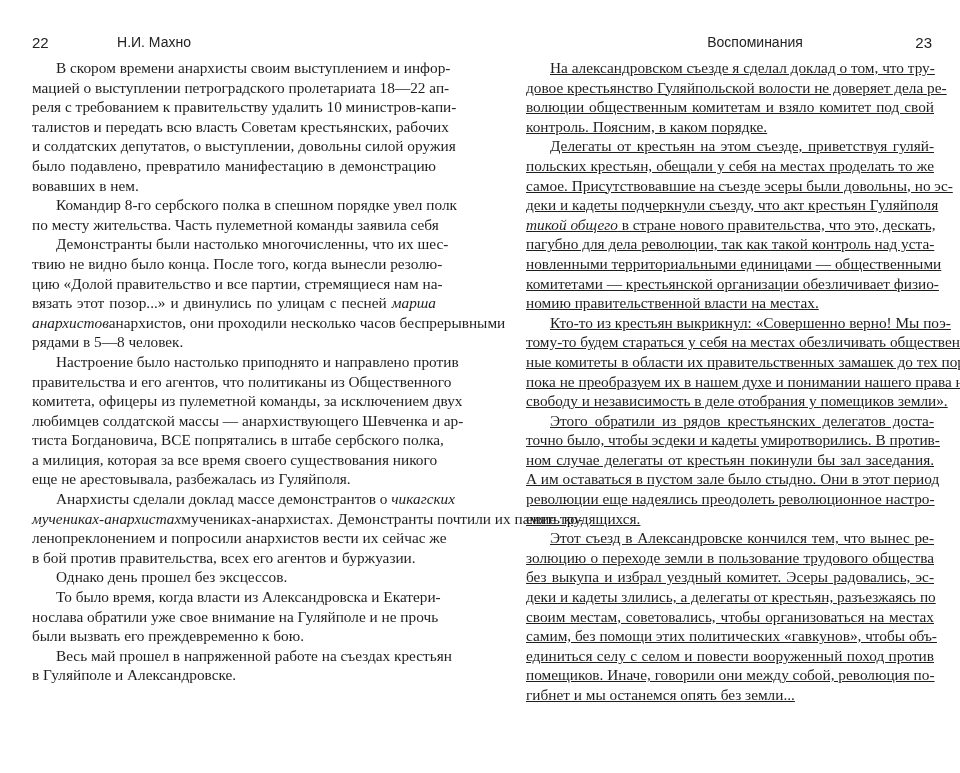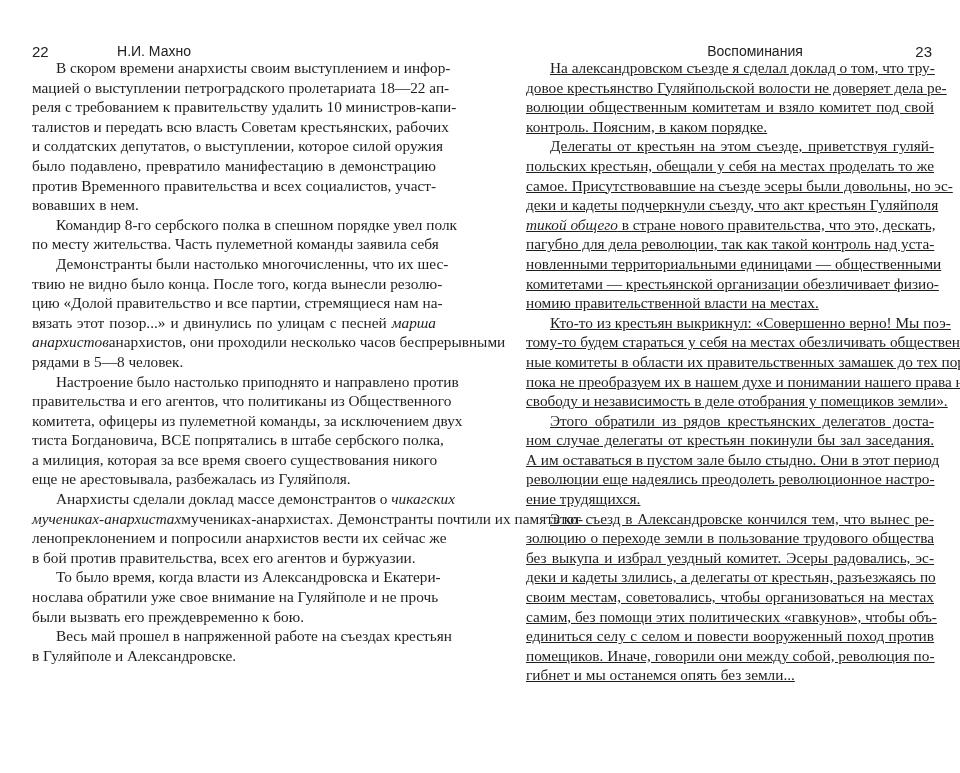--- a/index.html
+++ b/index.html
@@ -3,21 +3,21 @@
   <meta charset="utf-8">
   <style>
     html, body { margin: 0; padding: 0; background: #ffffff; }
     body {
       width: 960px; height: 773px; overflow: hidden; position: relative;
       color: #1c1c1c;
     }
     .spread { position: absolute; inset: 0; display: flex; }
     .page { position: relative; width: 480px; height: 773px; }
     .page-header {
-      position: absolute; top: 43px; height: 20px;
+      position: absolute; top: 34px; height: 20px;
       font-family: "Liberation Sans", "DejaVu Sans", sans-serif;
       font-size: 14px; color: #222;
     }
     .page-left .page-header { left: 32px; width: 404px; }
     .page-right .page-header { left: 48px; width: 404px; }
     .page-number { position: absolute; top: 0; font-size: 15px; }
     .page-left .page-number { left: 0; }
     .page-right .page-number { right: 0; }
     .running-title { position: absolute; top: 0; left: 0; right: 0; text-align: center; }
     .page-left .running-title { left: 0; right: 160px; }
@@ -47,50 +47,53 @@
     <div class="page-header">
       <span class="page-number">22</span>
       <span class="running-title">Н.И. Махно</span>
     </div>
     <div class="body-text">
       <p class="para">
         <span class="line">В скором времени анархисты своим выступлением и инфор-</span>
         <span class="line">мацией о выступлении петроградского пролетариата 18—22 ап-</span>
         <span class="line">реля с требованием к правительству удалить 10 министров-капи-</span>
         <span class="line">талистов и передать всю власть Советам крестьянских, рабочих</span>
-        <span class="line">и солдатских депутатов, о выступлении, которое силой оружия</span>
+        <span class="line">и солдатских депутатов, о выступлении, довольны силой оружия</span>
         <span class="line">было подавлено, превратило манифестацию в демонстрацию</span>
-        <span class="line">против Временного правительства и всех социалистов, участ-</span>
         <span class="line last">вовавших в нем.</span>
       </p>
       <p class="para">
         <span class="line">Командир 8-го сербского полка в спешном порядке увел полк</span>
         <span class="line">по месту жительства. Часть пулеметной команды заявила себя</span>
       </p>
       <p class="para">
         <span class="line">Демонстранты были настолько многочисленны, что их шес-</span>
         <span class="line">твию не видно было конца. После того, когда вынесли резолю-</span>
         <span class="line">цию «Долой правительство и все партии, стремящиеся нам на-</span>
         <span class="line"><span>вязать этот позор...» и двинулись по улицам с песней </span><em>марша</em></span>
         <span class="line"><em>анархистов</em><span>анархистов, они проходили несколько часов беспрерывными</span></span>
         <span class="line last">рядами в 5—8 человек.</span>
       </p>
       <p class="para">
         <span class="line">Настроение было настолько приподнято и направлено против</span>
         <span class="line">правительства и его агентов, что политиканы из Общественного</span>
         <span class="line">комитета, офицеры из пулеметной команды, за исключением двух</span>
+        <span class="line">любимцев солдатской массы — анархиствующего Шевченка и ар-</span>
         <span class="line">тиста Богдановича, ВСЕ попрятались в штабе сербского полка,</span>
         <span class="line">а милиция, которая за все время своего существования никого</span>
         <span class="line last">еще не арестовывала, разбежалась из Гуляйполя.</span>
       </p>
       <p class="para">
         <span class="line"><span>Анархисты сделали доклад массе демонстрантов о </span><em>чикагских</em></span>
         <span class="line"><em>мучениках-анархистах</em><span>мучениках-анархистах. Демонстранты почтили их память ко-</span></span>
         <span class="line">ленопреклонением и попросили анархистов вести их сейчас же</span>
         <span class="line last">в бой против правительства, всех его агентов и буржуазии.</span>
+      </p>
+      <p class="para">
+        <span class="line last">Однако день прошел без эксцессов.</span>
       </p>
       <p class="para">
         <span class="line">То было время, когда власти из Александровска и Екатери-</span>
         <span class="line">нослава обратили уже свое внимание на Гуляйполе и не прочь</span>
         <span class="line last">были вызвать его преждевременно к бою.</span>
       </p>
       <p class="para">
         <span class="line">Весь май прошел в напряженной работе на съездах крестьян</span>
         <span class="line last">в Гуляйполе и Александровске.</span>
       </p>
@@ -122,20 +125,21 @@
       </p>
       <p class="para">
         <span class="line">Кто-то из крестьян выкрикнул: «Совершенно верно! Мы поэ-</span>
         <span class="line">тому-то будем стараться у себя на местах обезличивать обществен-</span>
         <span class="line">ные комитеты в области их правительственных замашек до тех пор,</span>
         <span class="line">пока не преобразуем их в нашем духе и понимании нашего права на</span>
         <span class="line last">свободу и независимость в деле отобрания у помещиков земли».</span>
       </p>
       <p class="para">
         <span class="line">Этого обратили из рядов крестьянских делегатов доста-</span>
+        <span class="line">точно было, чтобы эсдеки и кадеты умиротворились. В против-</span>
         <span class="line">ном случае делегаты от крестьян покинули бы зал заседания.</span>
         <span class="line">А им оставаться в пустом зале было стыдно. Они в этот период</span>
         <span class="line">революции еще надеялись преодолеть революционное настро-</span>
         <span class="line last">ение трудящихся.</span>
       </p>
       <p class="para">
         <span class="line">Этот съезд в Александровске кончился тем, что вынес ре-</span>
         <span class="line">золюцию о переходе земли в пользование трудового общества</span>
         <span class="line">без выкупа и избрал уездный комитет. Эсеры радовались, эс-</span>
         <span class="line">деки и кадеты злились, а делегаты от крестьян, разъезжаясь по</span>

